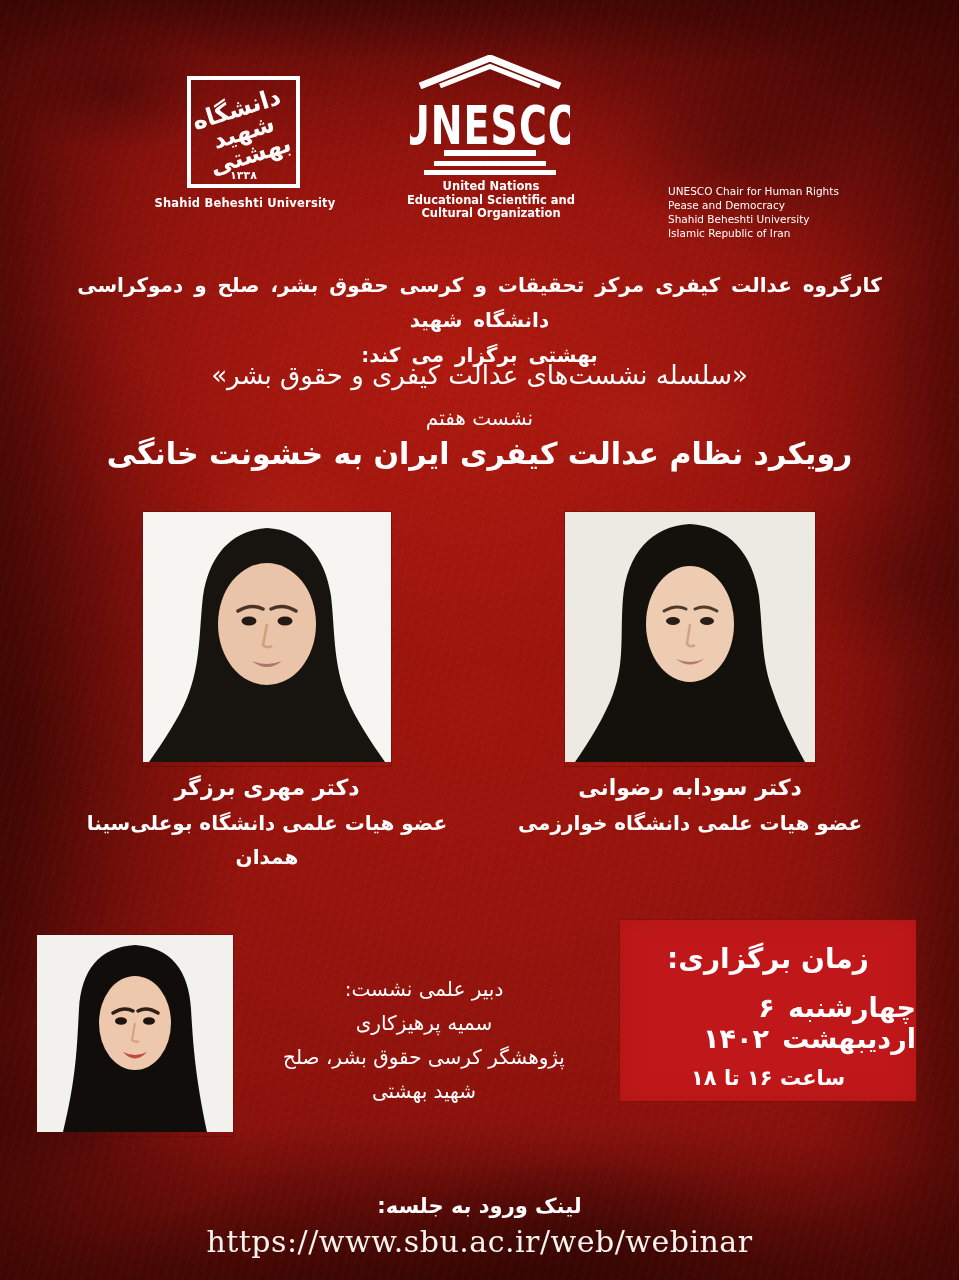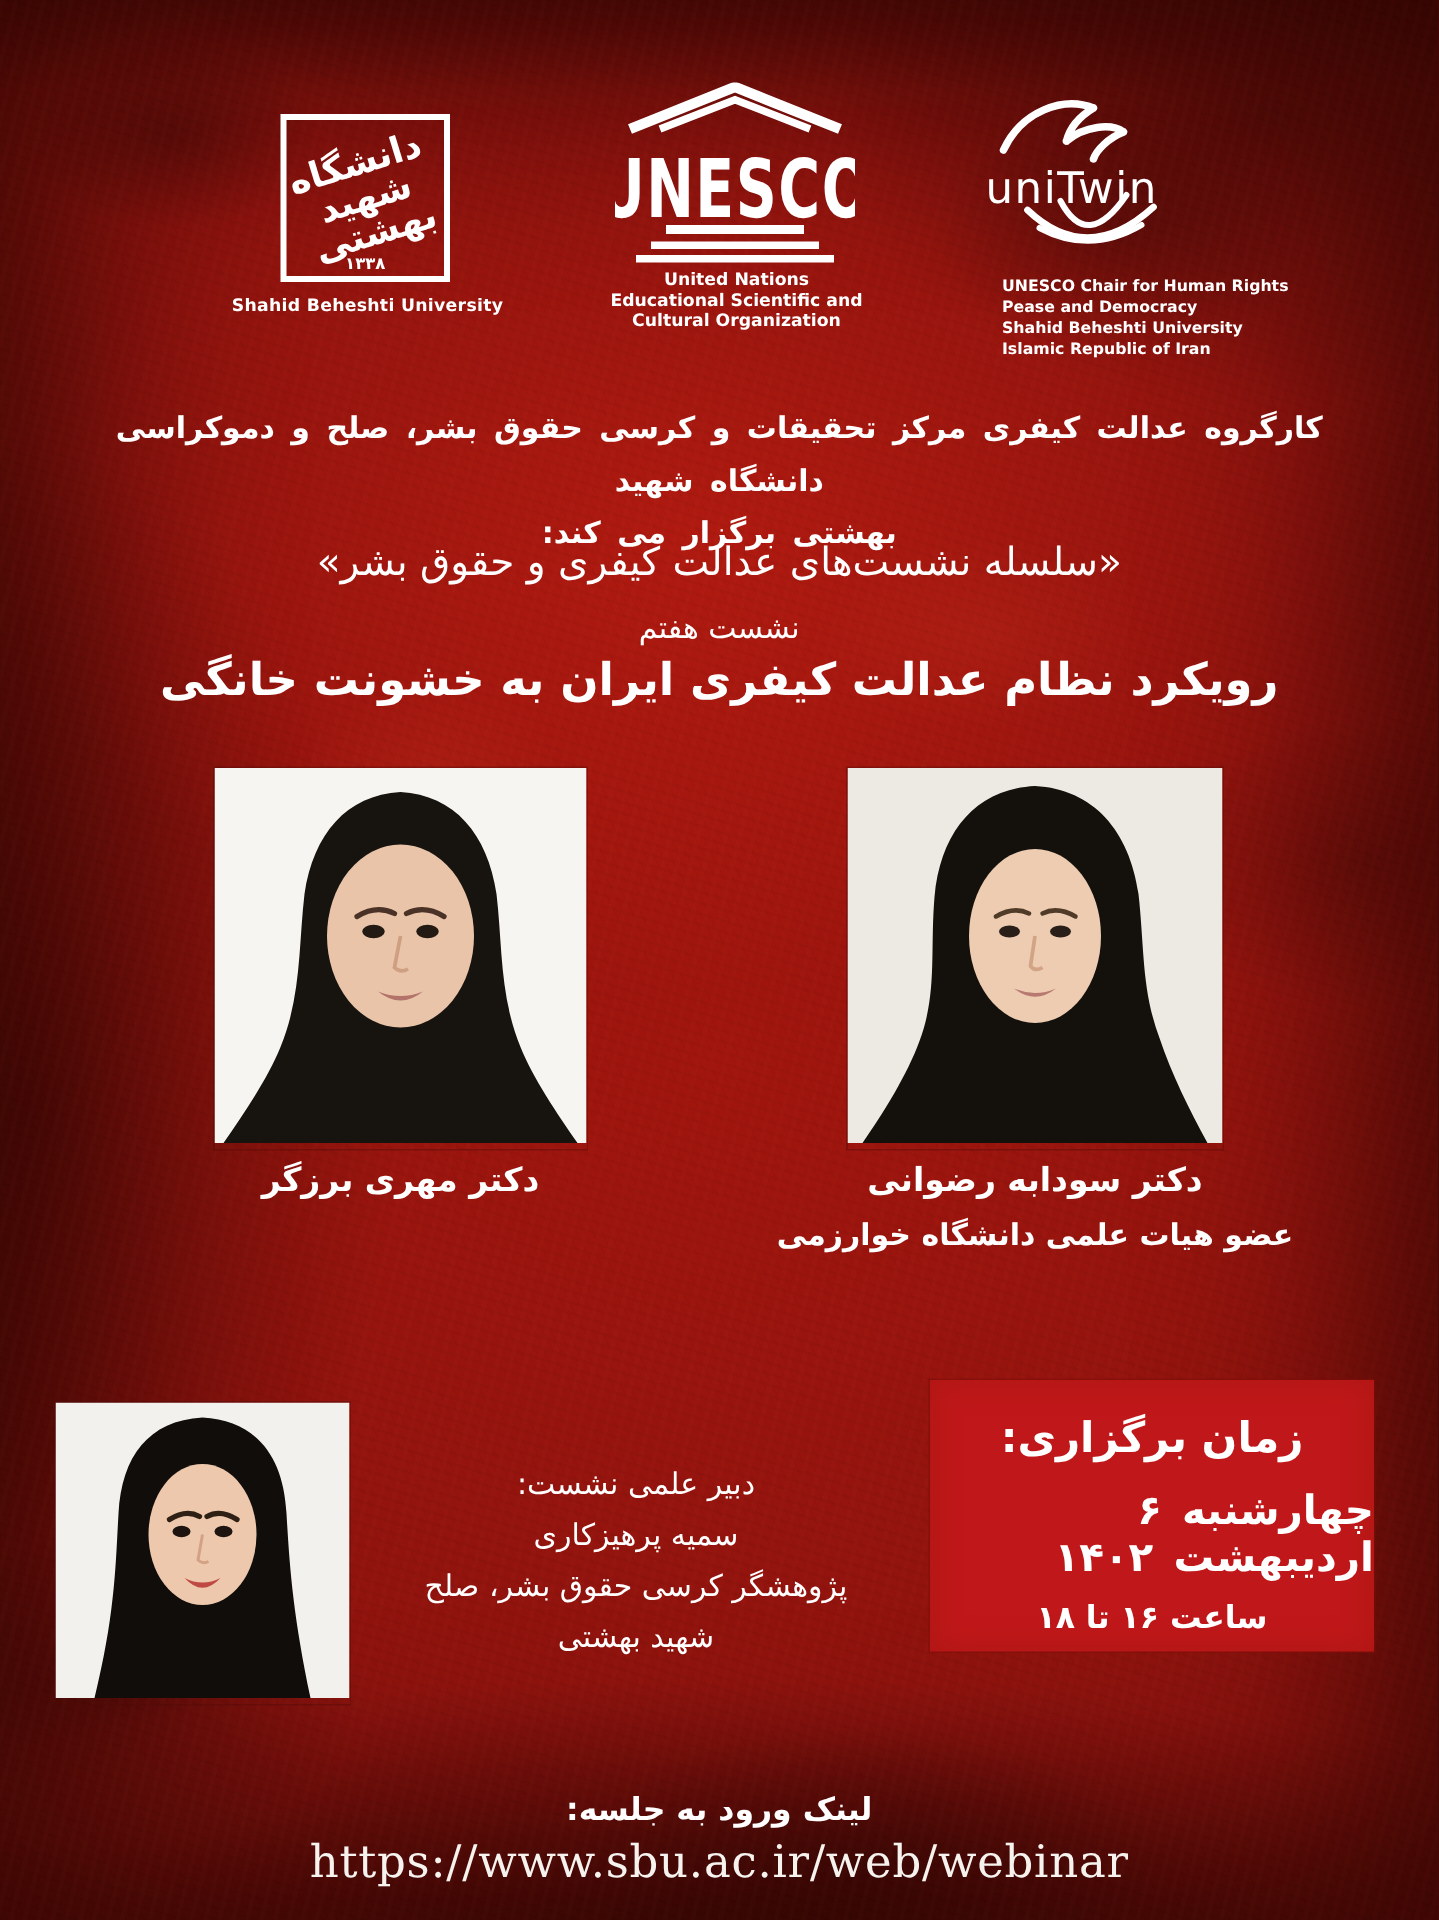--- a/index.html
+++ b/index.html
@@ -48,21 +48,21 @@
     border:4px solid #fff;display:flex;align-items:center;justify-content:center;
   }
   .sbu-cal{
     transform:rotate(-17deg);
     font-weight:bold;font-size:24px;line-height:24px;text-align:center;
     direction:rtl;letter-spacing:-1px;
   }
   .sbu-year{position:absolute;bottom:2px;left:0;right:0;text-align:center;font-size:11px;font-weight:bold;}
   .logo-caption{font-size:11.5px;font-weight:bold;letter-spacing:.2px;}
   .unesco-caption{font-size:11.5px;line-height:13.5px;font-weight:bold;}
-  .unitwin-caption{font-size:10.5px;line-height:14px;font-weight:bold;text-align:left;}
+  .unitwin-caption{font-size:10.5px;line-height:14px;font-weight:normal;text-align:left;}
 
   
   .intro{left:40px;width:879px;top:268px;font-size:20px;line-height:35px;font-weight:bold;word-spacing:4px;}
   .series{left:40px;width:879px;top:360px;font-size:26px;font-weight:normal;}
   .session{left:40px;width:879px;top:406px;font-size:20px;}
   .maintitle{left:20px;width:919px;top:436px;font-size:30px;font-weight:bold;}
 
   .photo{box-shadow:0 0 0 1px rgba(80,10,8,.4);}
   .name1{left:52px;width:430px;top:770px;}
   .name2{left:478px;width:424px;top:770px;}
@@ -109,29 +109,20 @@
     <svg width="160" height="122" viewBox="0 0 160 122">
       <path d="M10,31 L80,3 L150,31" fill="none" stroke="#fff" stroke-width="7"></path>
       <path d="M30,31 L80,11.5 L130,31" fill="none" stroke="#fff" stroke-width="5"></path>
       <text x="80" y="63" transform="translate(0,0) scale(1,1.42)" text-anchor="middle" font-family="DejaVu Sans, sans-serif" font-weight="bold" font-size="38" letter-spacing="1" fill="#fff">UNESCO</text>
       <rect x="34" y="95" width="92" height="6" fill="#fff"></rect>
       <rect x="24" y="106" width="112" height="5" fill="#fff"></rect>
       <rect x="14" y="115" width="132" height="5" fill="#fff"></rect>
     </svg>
   </div>
 
-  <div class="abs" style="left:653px;top:60px;">
-    <svg width="145" height="112" viewBox="0 0 145 112">
-      <path d="M16,40 C28,14 56,4 76,12 M76,12 C66,18 60,26 58,34 M58,34 C70,24 88,22 96,28 M96,28 C86,32 78,40 76,46" fill="none" stroke="#fff" stroke-width="5" stroke-linecap="round"></path>
-      <text x="4" y="75" font-family="DejaVu Sans, sans-serif" font-size="29" letter-spacing="1" fill="#fff">uniTwin</text>
-      <path d="M32,80 Q72,118 116,78" fill="none" stroke="#fff" stroke-width="4.5" stroke-linecap="round"></path>
-      <path d="M40,92 Q74,110 108,90" fill="none" stroke="#fff" stroke-width="4" stroke-linecap="round"></path>
-      <path d="M54,74 Q72,108 98,70" fill="none" stroke="#fff" stroke-width="4" stroke-linecap="round"></path>
-    </svg>
-  </div>
   <div class="abs unitwin-caption" style="left:668px;top:184px;width:240px;">
     <div>UNESCO Chair for Human Rights</div>
     <div>Pease and Democracy</div>
     <div>Shahid Beheshti University</div>
     <div>Islamic Republic of Iran</div>
   </div>
 
   <div class="abs fa ctr intro">
     <div>کارگروه عدالت کیفری مرکز تحقیقات و کرسی حقوق بشر، صلح و دموکراسی دانشگاه شهید</div>
     <div>بهشتی برگزار می کند:</div>
@@ -162,20 +153,21 @@
       <path d="M130,97 Q140,92 152,99" fill="none" stroke="#503a28" stroke-width="3" stroke-linecap="round"></path>
       <ellipse cx="108" cy="109" rx="7" ry="4" fill="#2a1f18"></ellipse>
       <ellipse cx="142" cy="109" rx="7" ry="4" fill="#2a1f18"></ellipse>
       <path d="M125,112 L122,132 Q125,136 130,133" fill="none" stroke="#d2a384" stroke-width="2.5"></path>
       <path d="M111,147 Q125,153 139,147 Q125,158 111,147 Z" fill="#b87a70"></path>
     </svg>
   </div>
 
   <div class="abs fa ctr name1">
     <div class="spk-name">دکتر مهری برزگر</div>
+    <div class="spk-aff">عضو هیات علمی دانشگاه بوعلی‌سینا همدان</div>
   </div>
   <div class="abs fa ctr name2">
     <div class="spk-name">دکتر سودابه رضوانی</div>
     <div class="spk-aff">عضو هیات علمی دانشگاه خوارزمی</div>
   </div>
 
   <div class="abs photo" style="left:37px;top:935px;">
     <svg width="196" height="197" viewBox="0 0 196 197">
       <rect width="196" height="197" fill="#f3f1ee"></rect>
       <path d="M98,10 C62,12 44,36 42,74 C40,108 40,140 26,197 L170,197 C158,140 156,108 154,74 C152,36 134,12 98,10 Z" fill="#100d0b"></path>

